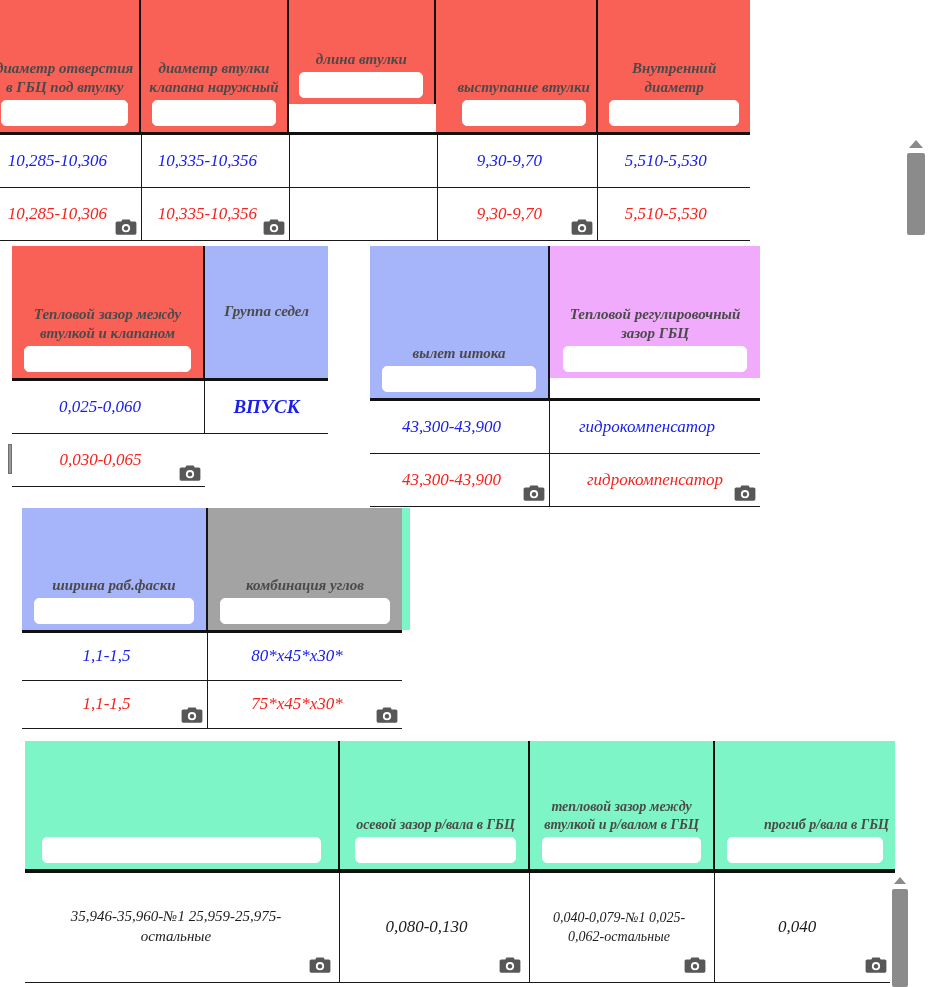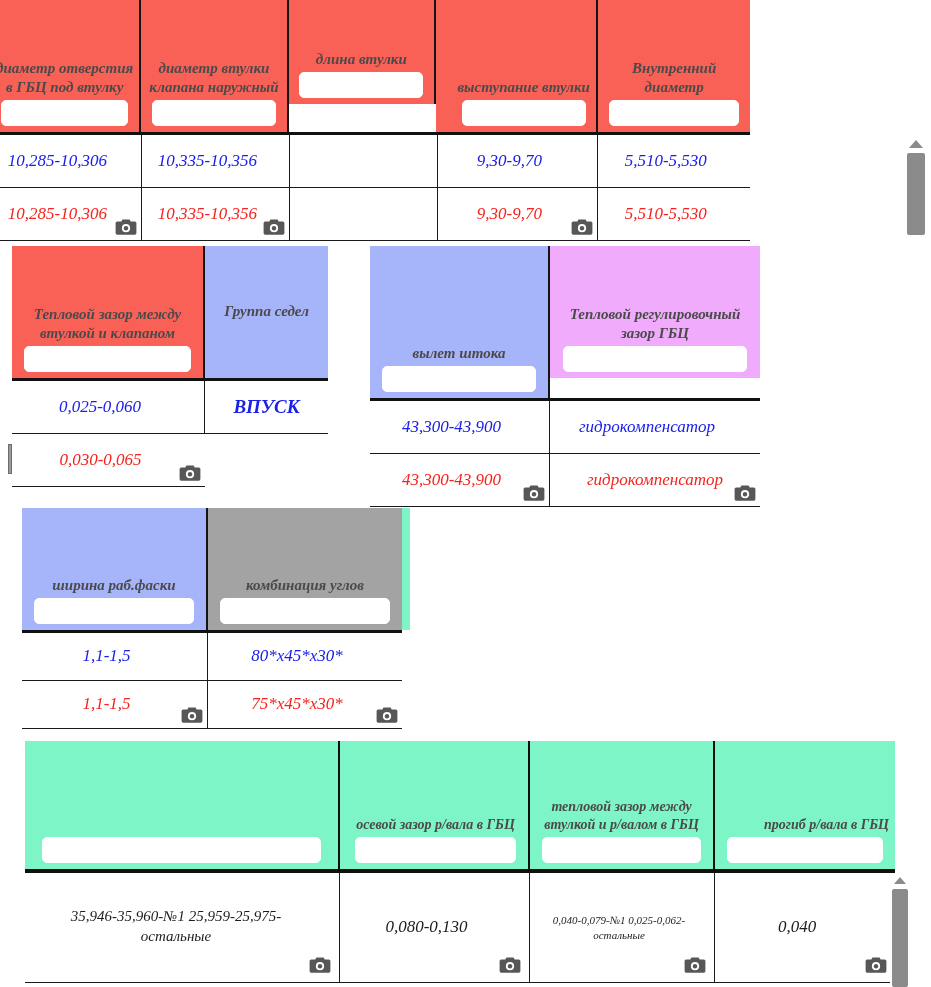--- a/index.html
+++ b/index.html
@@ -310,21 +310,21 @@
           </svg>
       </div>
       <div class="dcell black" style="width:190px; height:110px; font-size:17px;">
         <span>0,080-0,130</span>
         <svg class="cam" viewBox="0 0 22 18" style="right:8px; bottom:8px;">
             <path fill="#575757" d="M7.4 1.4h7.2l1.1 2.1h4.1a1.6 1.6 0 0 1 1.6 1.6v10a1.6 1.6 0 0 1-1.6 1.6H2.2A1.6 1.6 0 0 1 .6 15.1v-10a1.6 1.6 0 0 1 1.6-1.6h4.1z"></path>
             <circle cx="11" cy="10.2" r="4.1" fill="#ffffff"></circle>
             <circle cx="11" cy="10.2" r="2.2" fill="#575757"></circle>
           </svg>
       </div>
-      <div class="dcell black" style="width:185px; height:110px; font-size:11px; padding:4px 14px 4px 8px;">
+      <div class="dcell black" style="width:185px; height:110px; font-size:14px; padding:4px 14px 4px 8px;">
         <span>0,040-0,079-№1 0,025-0,062-остальные</span>
         <svg class="cam" viewBox="0 0 22 18" style="right:8px; bottom:8px;">
             <path fill="#575757" d="M7.4 1.4h7.2l1.1 2.1h4.1a1.6 1.6 0 0 1 1.6 1.6v10a1.6 1.6 0 0 1-1.6 1.6H2.2A1.6 1.6 0 0 1 .6 15.1v-10a1.6 1.6 0 0 1 1.6-1.6h4.1z"></path>
             <circle cx="11" cy="10.2" r="4.1" fill="#ffffff"></circle>
             <circle cx="11" cy="10.2" r="2.2" fill="#575757"></circle>
           </svg>
       </div>
       <div class="dcell black" style="width:180px; height:110px; font-size:17px; border-right:none;">
         <span>0,040</span>
         <svg class="cam" viewBox="0 0 22 18" style="right:8px; bottom:8px;">

